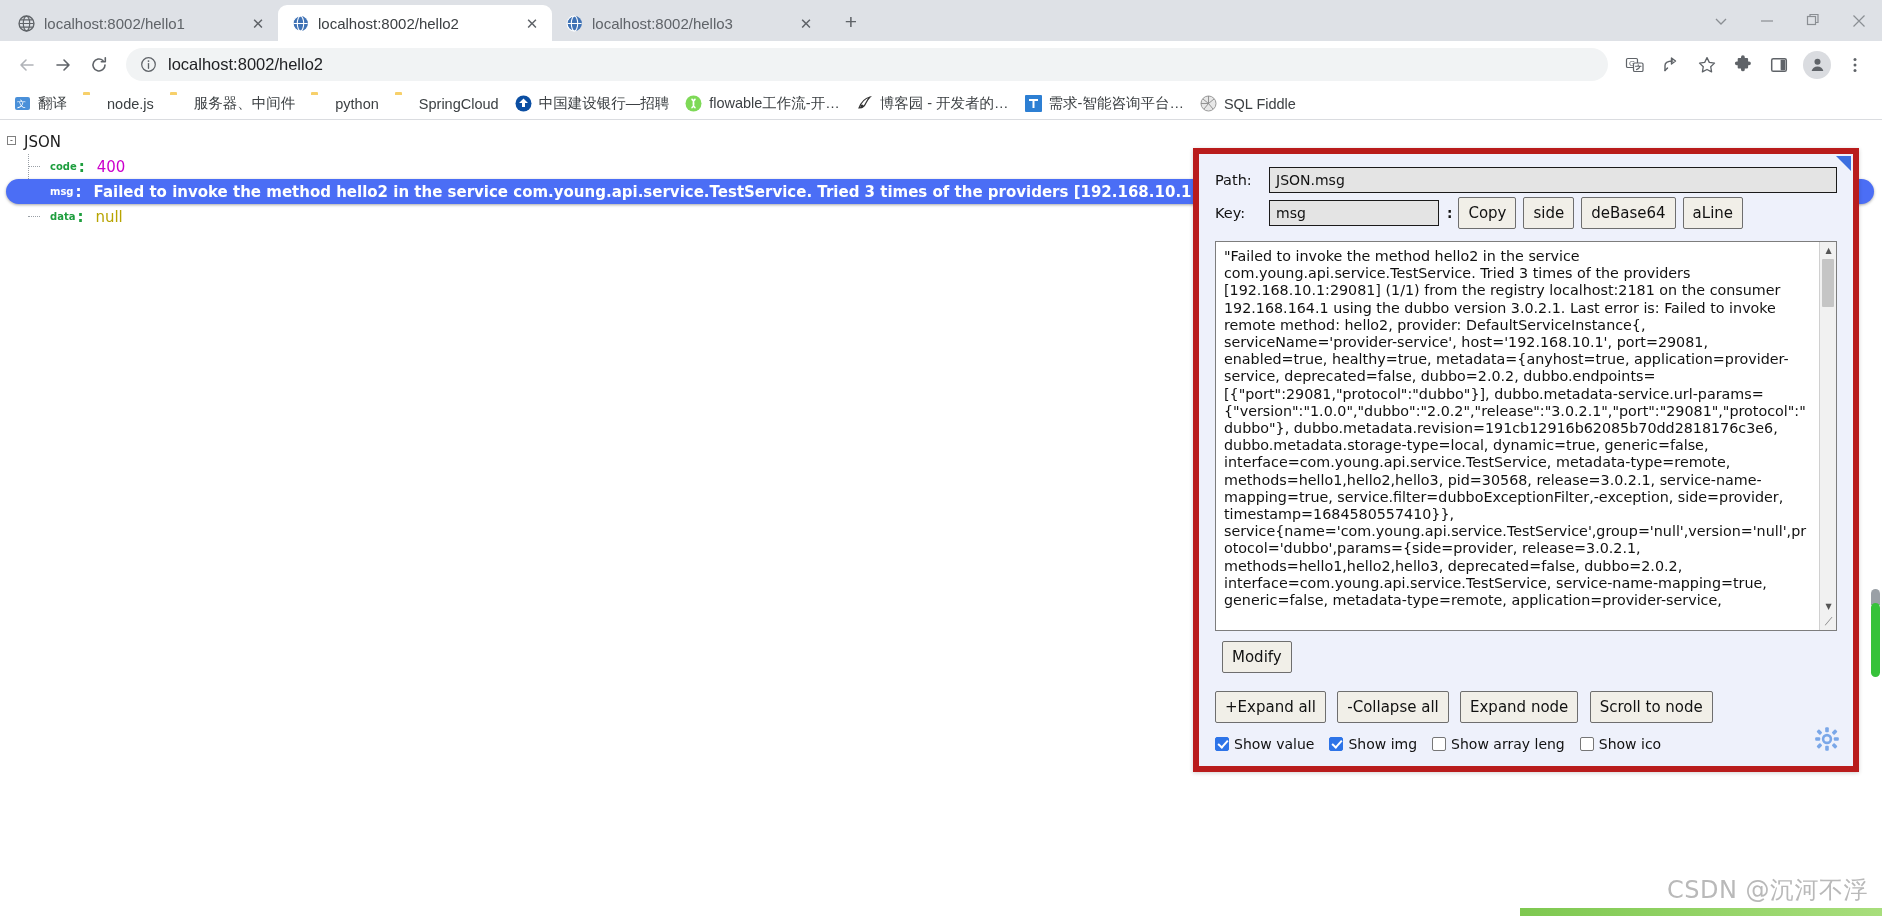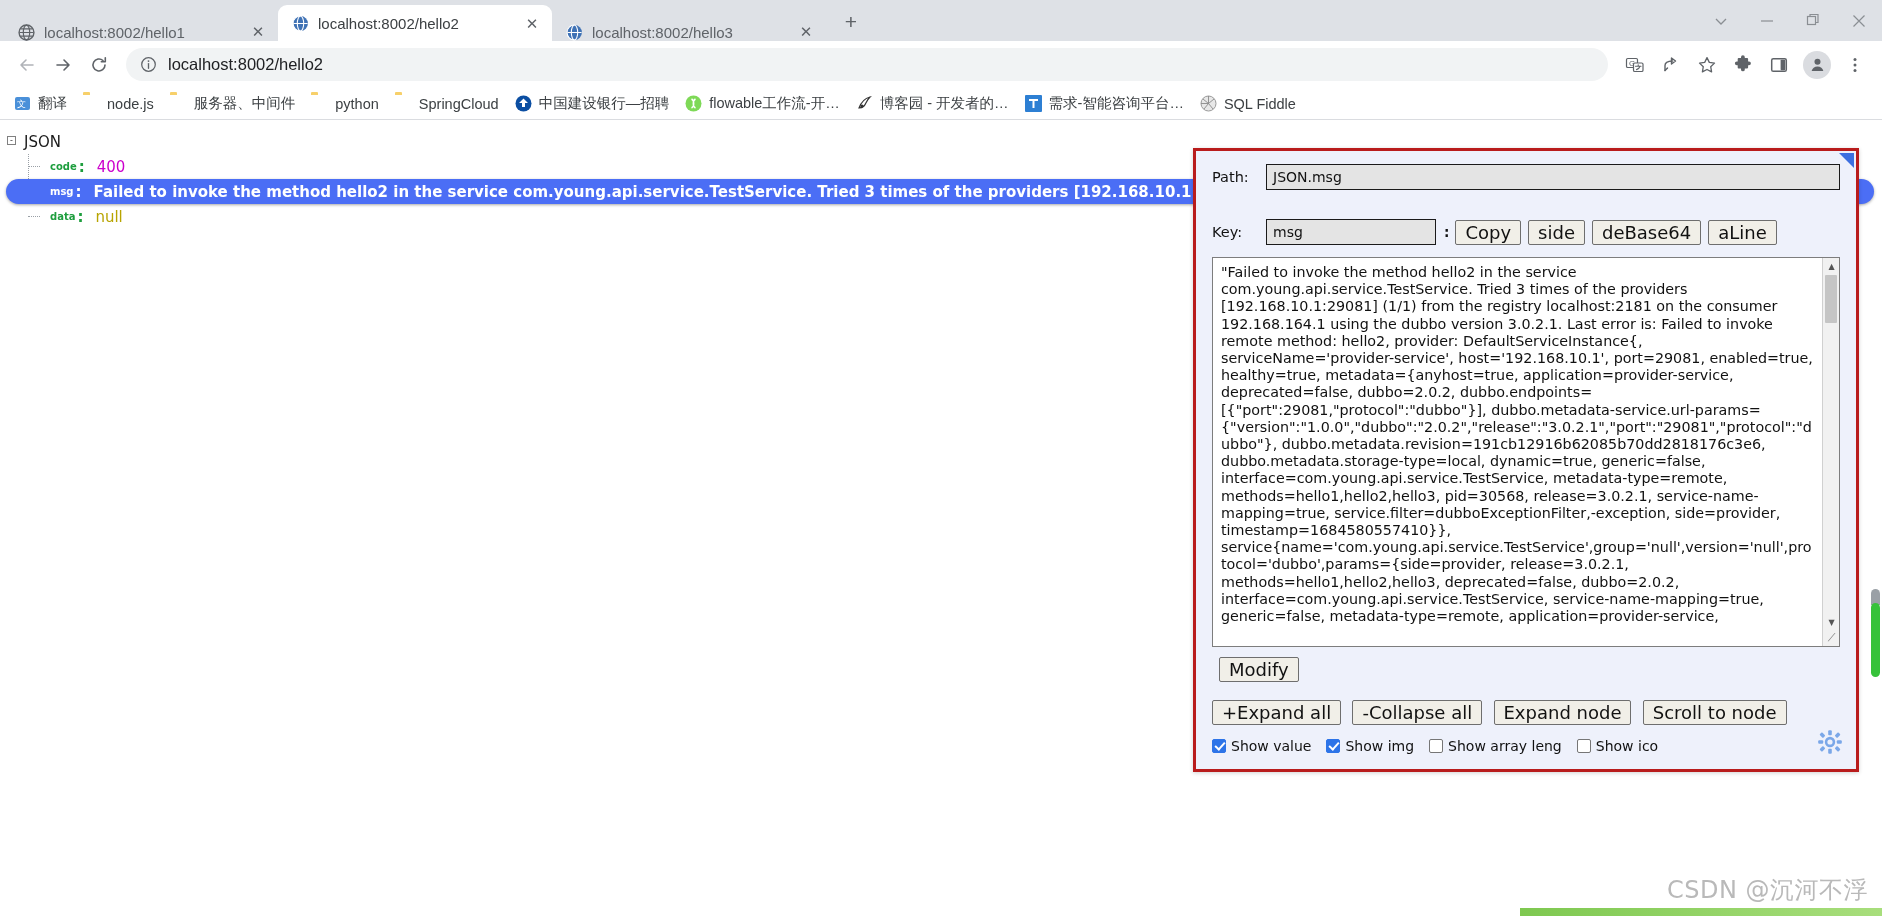--- a/index.html
+++ b/index.html
@@ -27,21 +27,21 @@
     width: 274px;
     display: flex;
     align-items: center;
     padding: 0 10px 0 14px;
     font-size: 15px;
     color: #3c4043;
     border-radius: 9px 9px 0 0;
     position: relative;
     flex: none;
   }
-  .tab.inactive { background: transparent; align-items: flex-end; }
+  .tab.inactive { background: transparent; }
   .tab.active { background: #ffffff; }
   .tab .favicon {
     width: 17px; height: 17px; flex: none; margin-right: 9px;
     display: inline-block;
   }
   .tab .tab-title {
     flex: 1 1 auto;
     white-space: nowrap; overflow: hidden; text-overflow: ellipsis;
     font-size: 15px;
   }
@@ -197,21 +197,21 @@
     width: 9px; height: 16px;
     background: #9aa0a6; border-radius: 5px 5px 0 0;
   }
 
   
   .panel {
     position: absolute;
     left: 1193px; top: 27px;
     width: 666px; height: 624px;
     background: #eef1fb;
-    border: 3px solid #b91c1c;
+    border: 6px solid #b91c1c;
     box-shadow: 0 1px 4px rgba(0,0,0,.18);
     font-family: "DejaVu Sans", sans-serif;
     font-size: 13.5px;
     color: #111;
   }
   .panel-corner {
     position: absolute; right: 2px; top: 2px;
     width: 0; height: 0;
     border-top: 15px solid #3c6fe0;
     border-left: 15px solid transparent;
@@ -228,23 +228,23 @@
     padding: 12px 6px;
     display: flex; align-items: center;
   }
   .path-inp { flex: 1 1 auto; }
   .key-inp { width: 170px; }
   .colon { margin: 0 6px 0 8px; font-weight: bold; }
   .pbtn {
     background: #f1efe8;
     border: 1px solid #6e6e6e;
     border-radius: 2px;
-    height: 25px;
+    height: 32px;
     padding: 8px 9px;
-    font-size: 18px;
+    font-size: 15px;
     font-family: "DejaVu Sans", sans-serif;
     color: #111;
     display: inline-flex; align-items: center; justify-content: center;
     margin-right: 7px;
   }
   .ta-wrap {
     margin: 12px 16px 0 16px;
     height: 390px;
     background: #fff;
     border: 1.4px solid #7d7d7d;
@@ -583,21 +583,21 @@
     <div class="page-scroll-thumb"></div>
 
     <div class="panel">
       <div class="panel-corner"></div>
 
       <div class="frow" style="margin-top:13px">
         <span class="flabel">Path:</span>
         <span class="inp path-inp">JSON.msg</span>
       </div>
 
-      <div class="frow" style="margin-top:29px">
+      <div class="frow" style="margin-top:4px">
         <span class="flabel">Key:</span>
         <span class="inp key-inp">msg</span>
         <span class="colon">:</span>
         <span class="pbtn">Copy</span>
         <span class="pbtn">side</span>
         <span class="pbtn">deBase64</span>
         <span class="pbtn">aLine</span>
       </div>
 
       <div class="ta-wrap">

